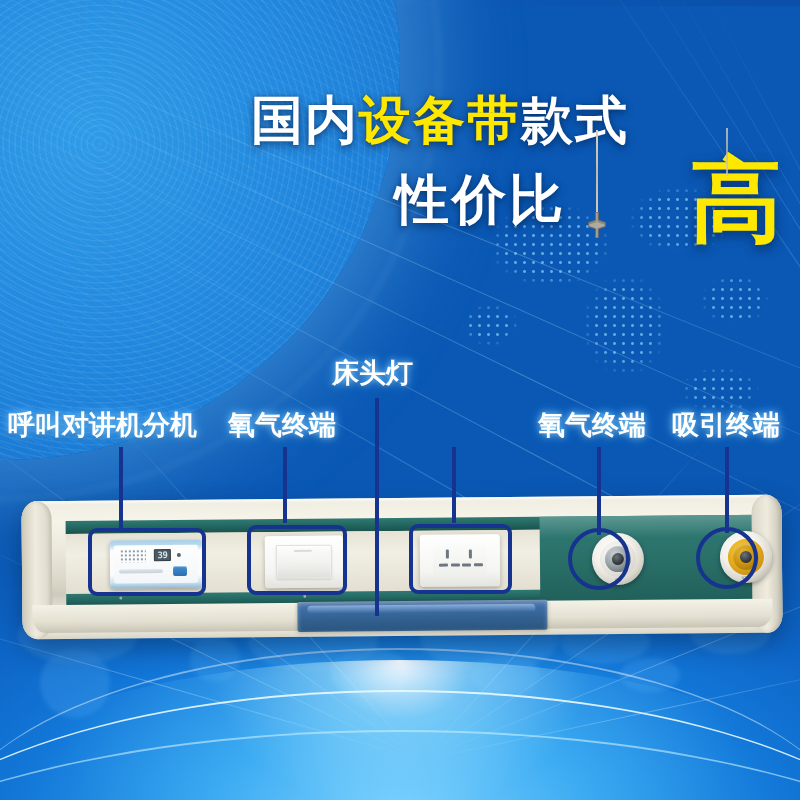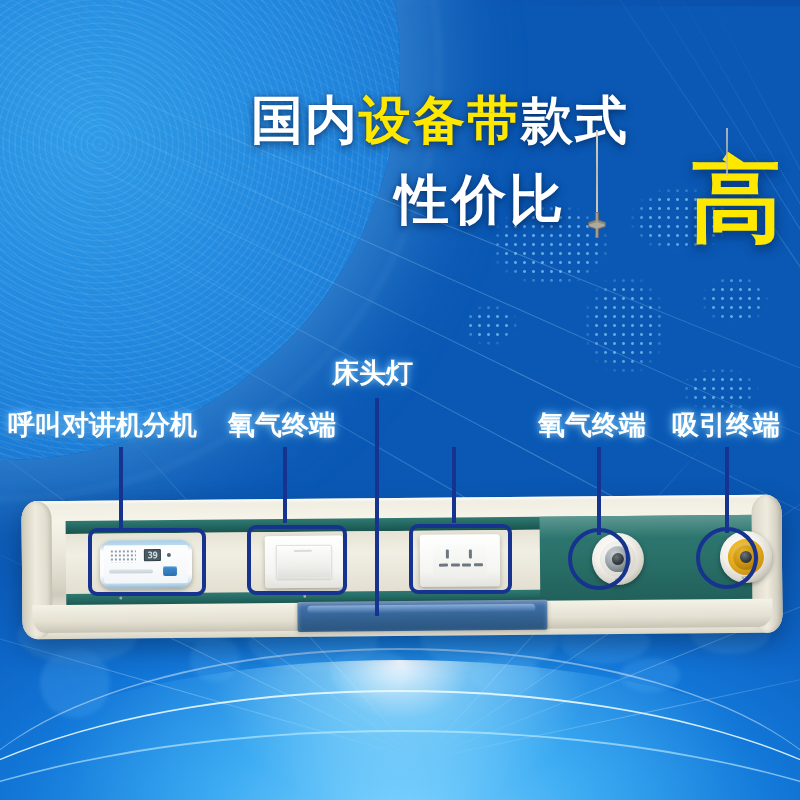--- a/index.html
+++ b/index.html
@@ -221,22 +221,22 @@
     border-radius:2px;
   }
   .lamp-gloss{
     position:absolute; left:285px; top:107px; width:228px; height:8px;
     background:linear-gradient(180deg,rgba(190,220,255,.55),rgba(190,220,255,0));
     border-radius:4px;
   }
 
   
   .intercom{
-    position:absolute; left:78px; top:40px; width:92px; height:48px;
-    border-radius:12px;
+    position:absolute; left:88px; top:40px; width:92px; height:48px;
+    border-radius:4px;
     background:linear-gradient(180deg,#a9cfe8 0%,#b9daee 10%,#fdfdfd 22%,#fbfbfb 72%,#cde3f2 88%,#8fb9d6 100%);
     box-shadow:0 2px 5px rgba(0,0,0,.3);
   }
   .ic-face{
     position:absolute; left:4px; top:5px; width:84px; height:38px;
     background:linear-gradient(180deg,#fefefe,#f3f6f9);
     border-radius:2px;
   }
   .ic-grille{
     position:absolute; left:10px; top:9px; width:26px; height:13px;

